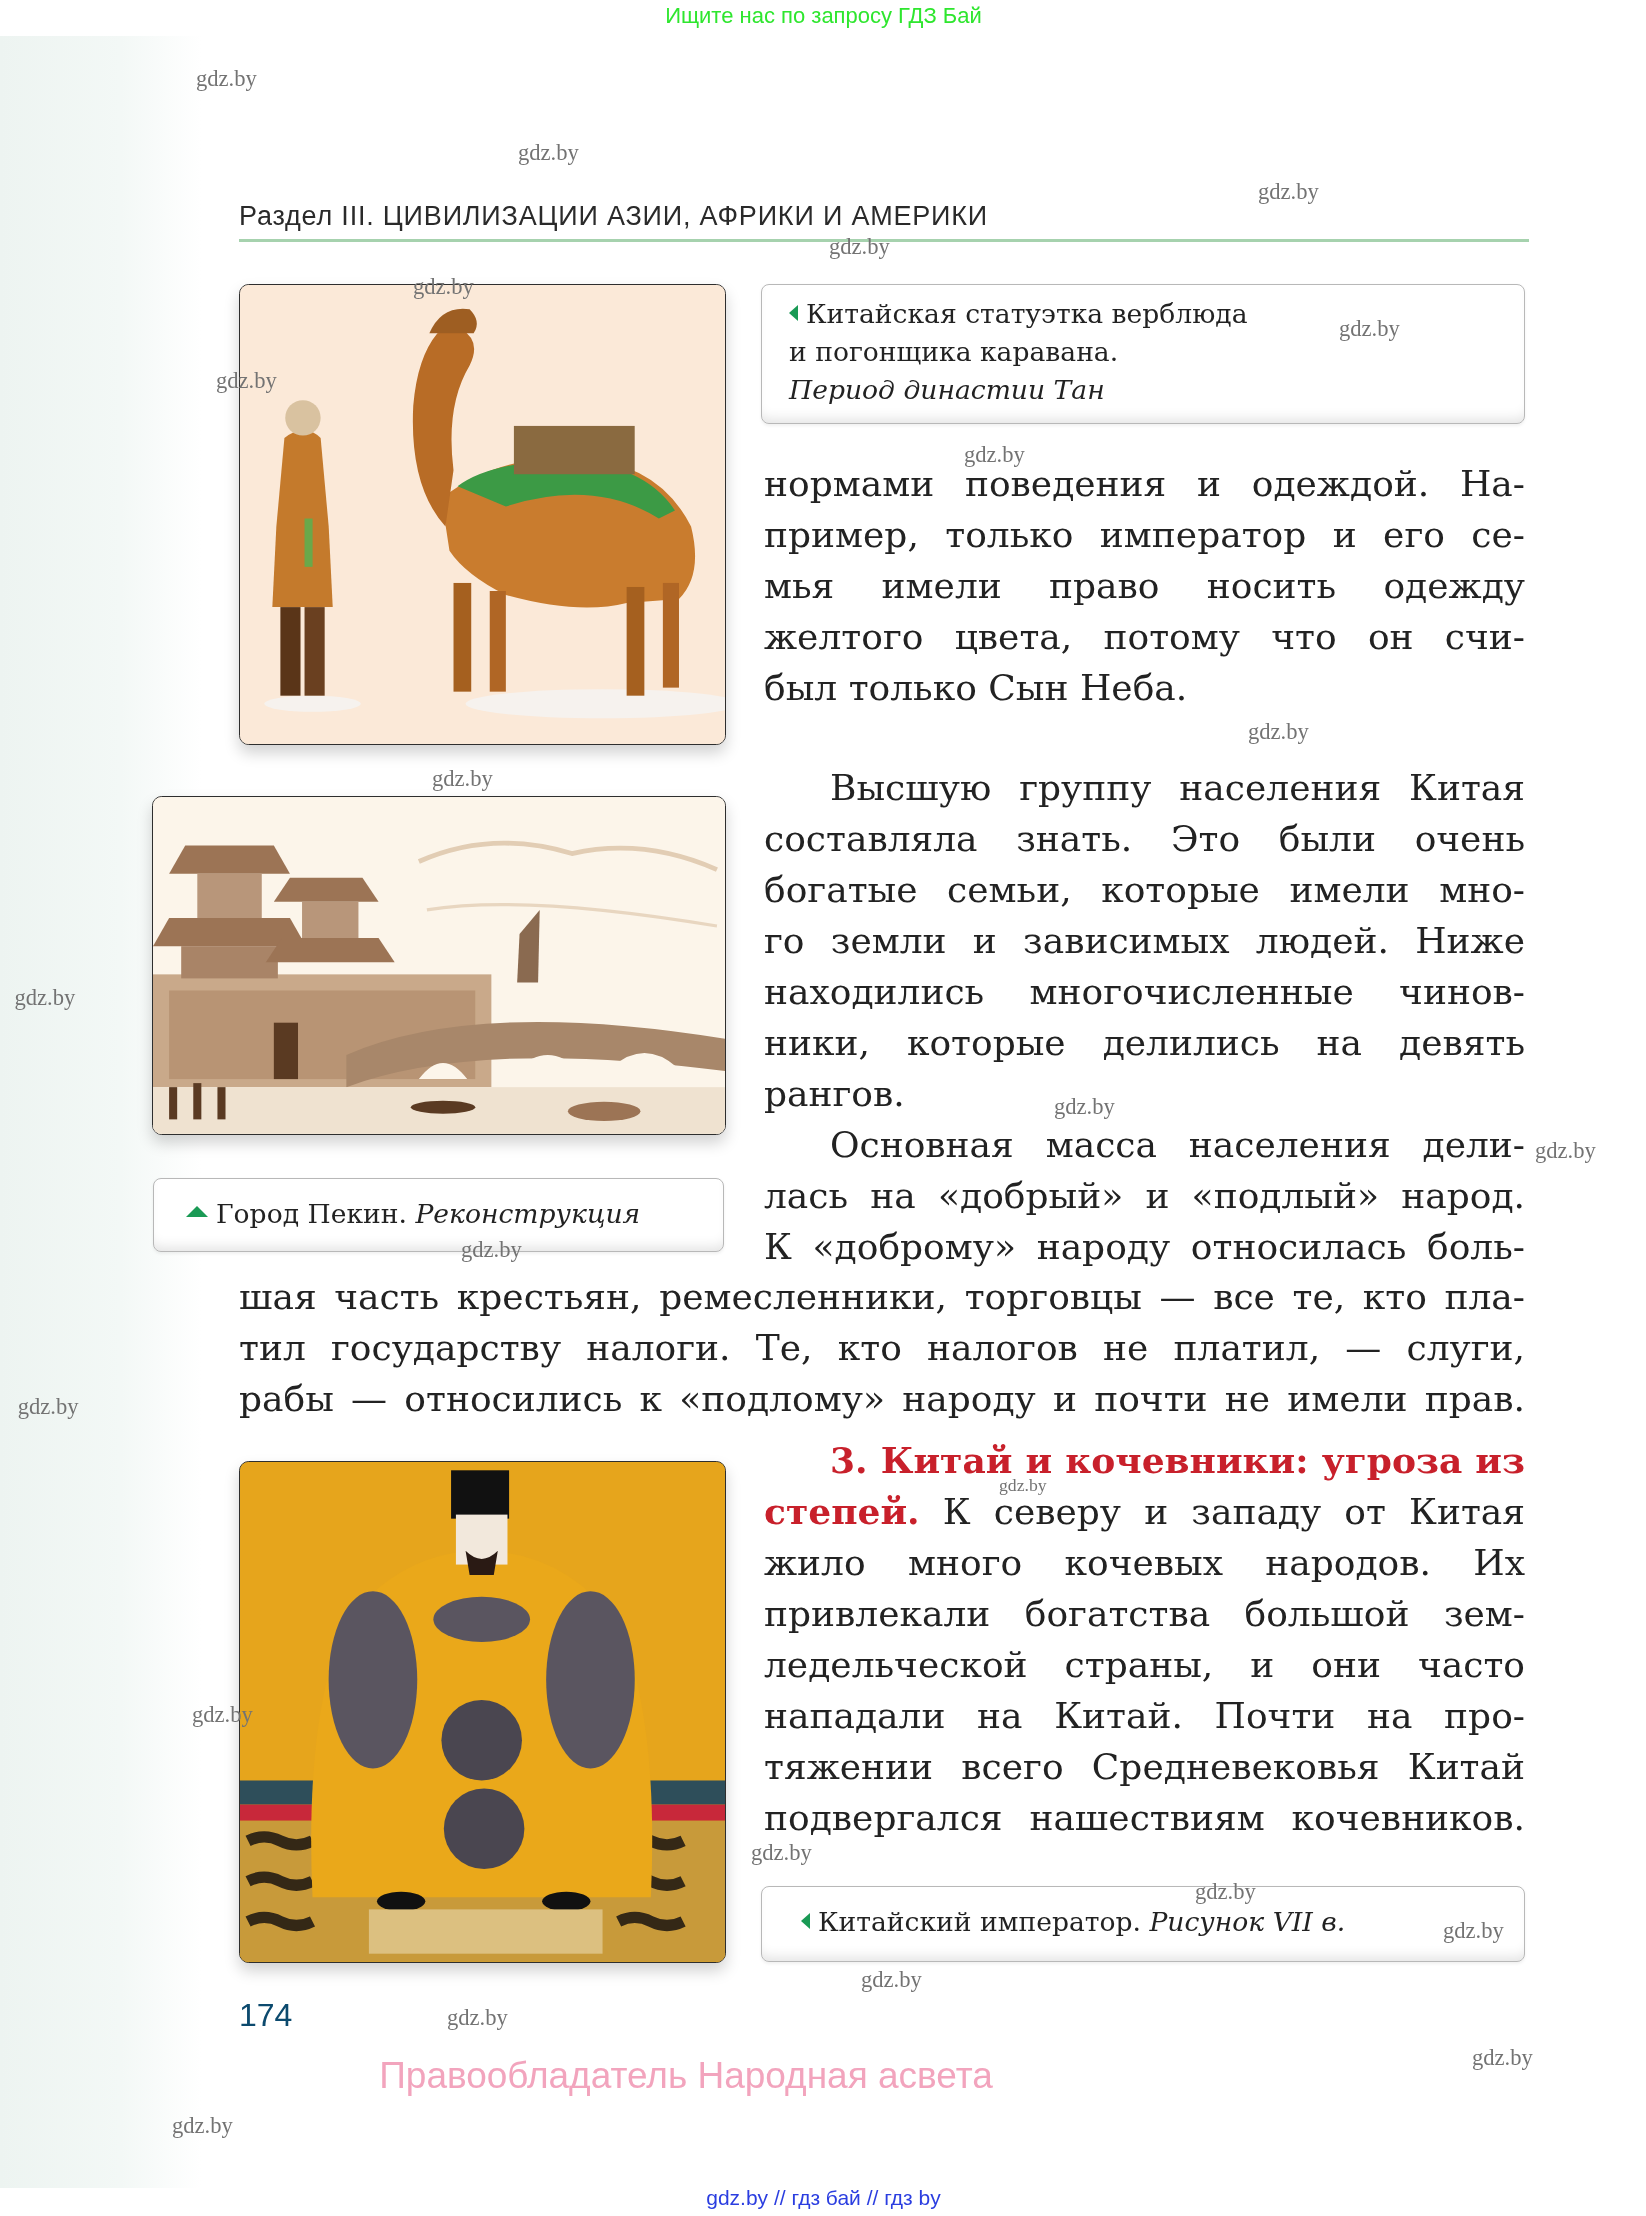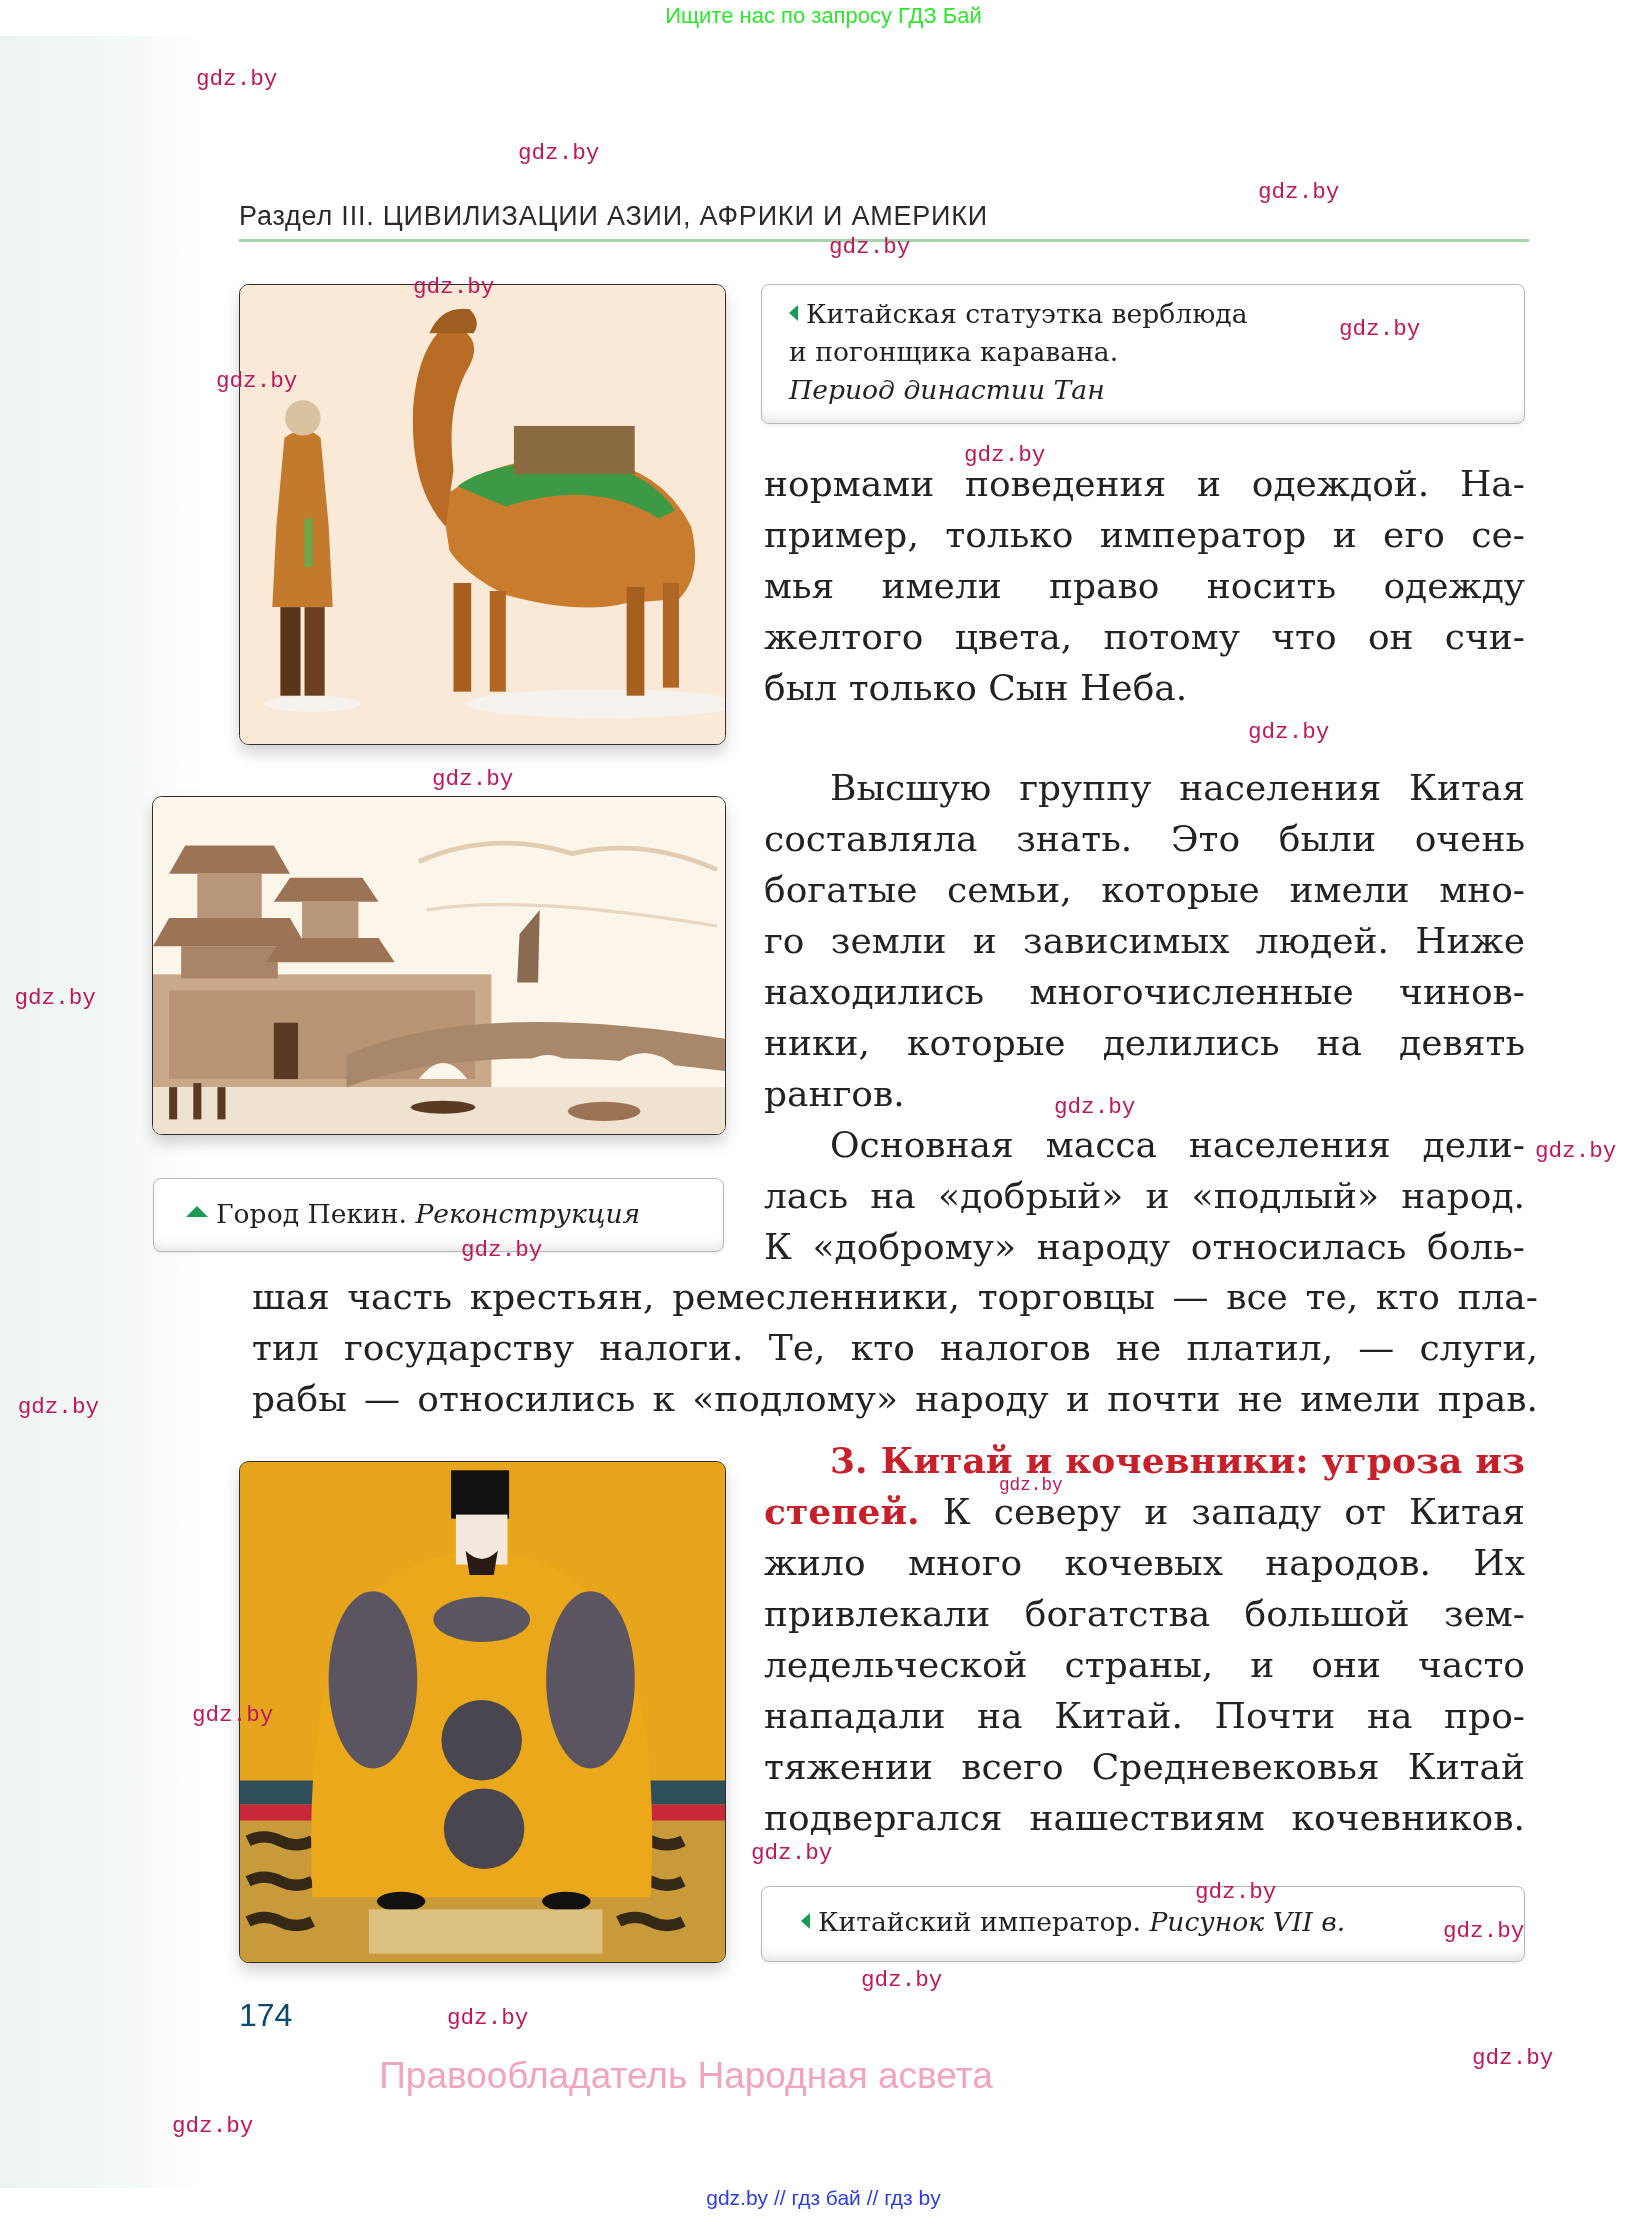--- a/index.html
+++ b/index.html
@@ -54,31 +54,31 @@
     display:inline-block; width:0; height:0; border-left:11.3px solid transparent;
     border-right:11.3px solid transparent; border-bottom:11.3px solid #1a9a55;
     margin-right:8px; vertical-align:middle; position:relative; top:-4.8px;
   }
   .body-text {
     position:absolute; font-size:36px; line-height:51px; text-align:justify;
     text-align-last:justify; color:#222;
   }
   .body-text .ln { display:block; white-space:nowrap; text-align:justify; text-align-last:justify; }
   .bt-right { left:764px; width:761px; }
-  .bt-full { left:239px; width:1286px;margin-left:13px; }
+  .bt-full { left:239px; width:1286px; }
   .red { color:#c8202b; font-weight:bold; }
   .page-number {
     position:absolute; left:239px; top:1997px; font-family:"Liberation Sans", sans-serif; font-size:32px; color:#0c4a6e;
   }
   .rights {
     position:absolute; left:0; width:1372px; top:2055px; text-align:center;
     font-family:"Liberation Sans", sans-serif; font-size:37px; color:#f2a4bd;
   }
   .wm {
-    position:absolute; font-family:Liberation Mono, monospace; font-size:22.6px; color:#be185d; white-space:nowrap;
+    position:absolute; font-family:Liberation Serif, serif; font-size:22.6px; color:#737373; white-space:nowrap;
   }
   svg { display:block; }
 </style>
 </head>
 <body>
 
 <div class="margin-band"></div>
 
 <div class="top-banner">Ищите нас по запросу ГДЗ Бай</div>
 

